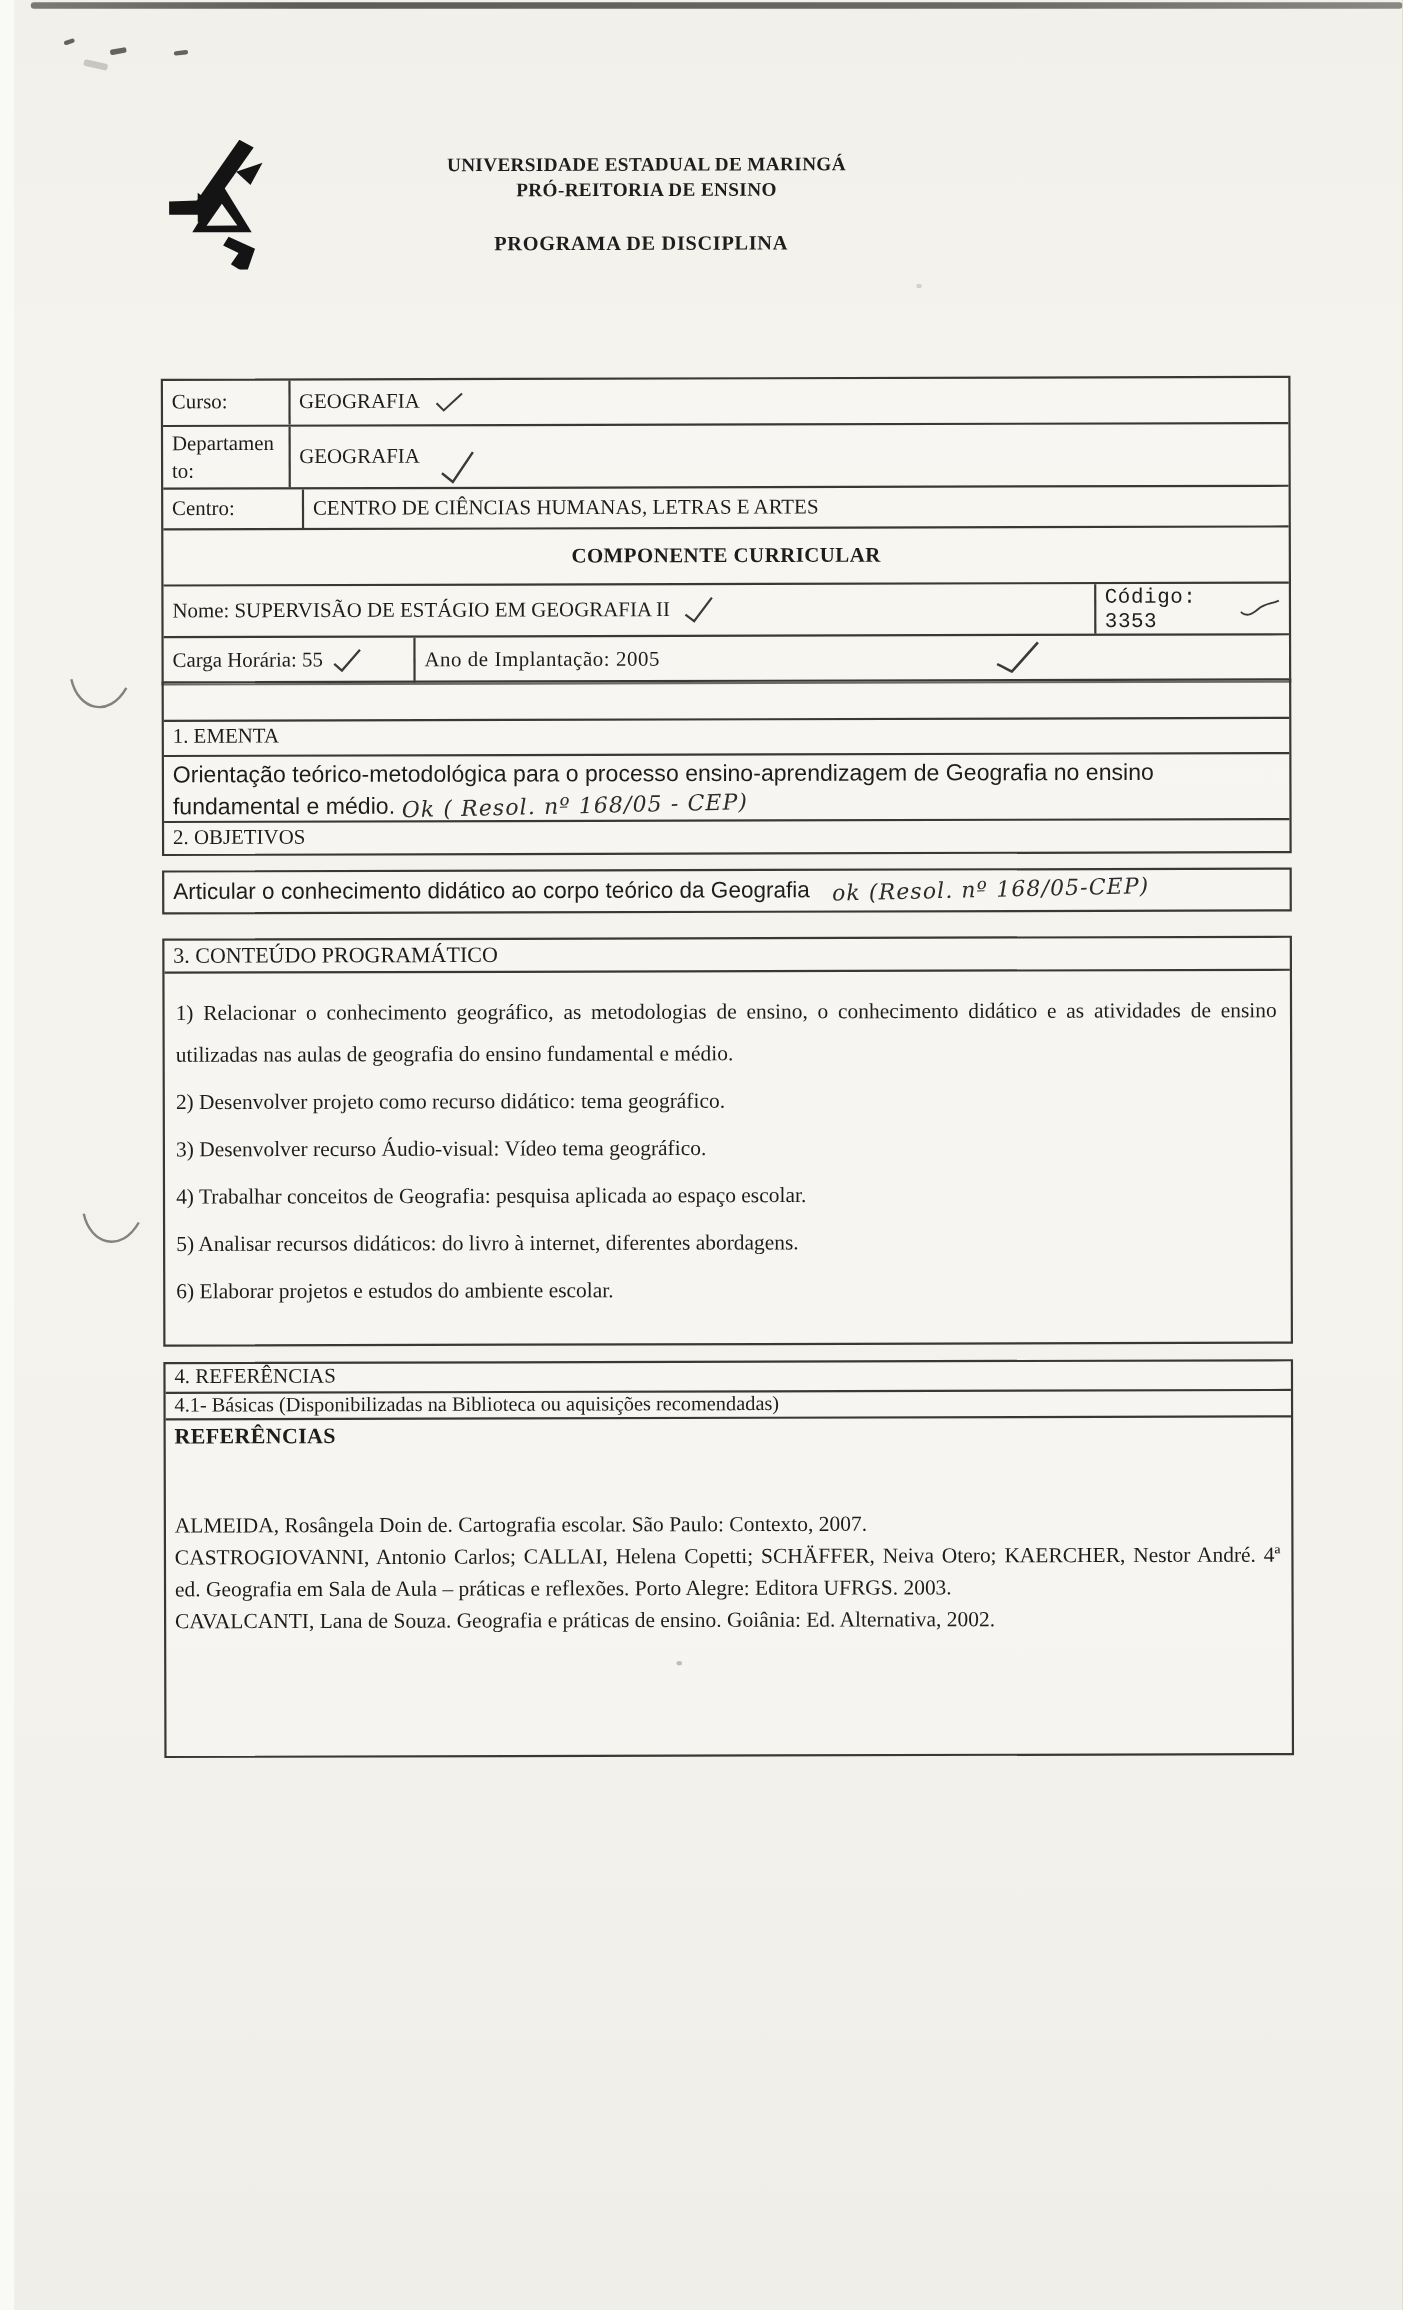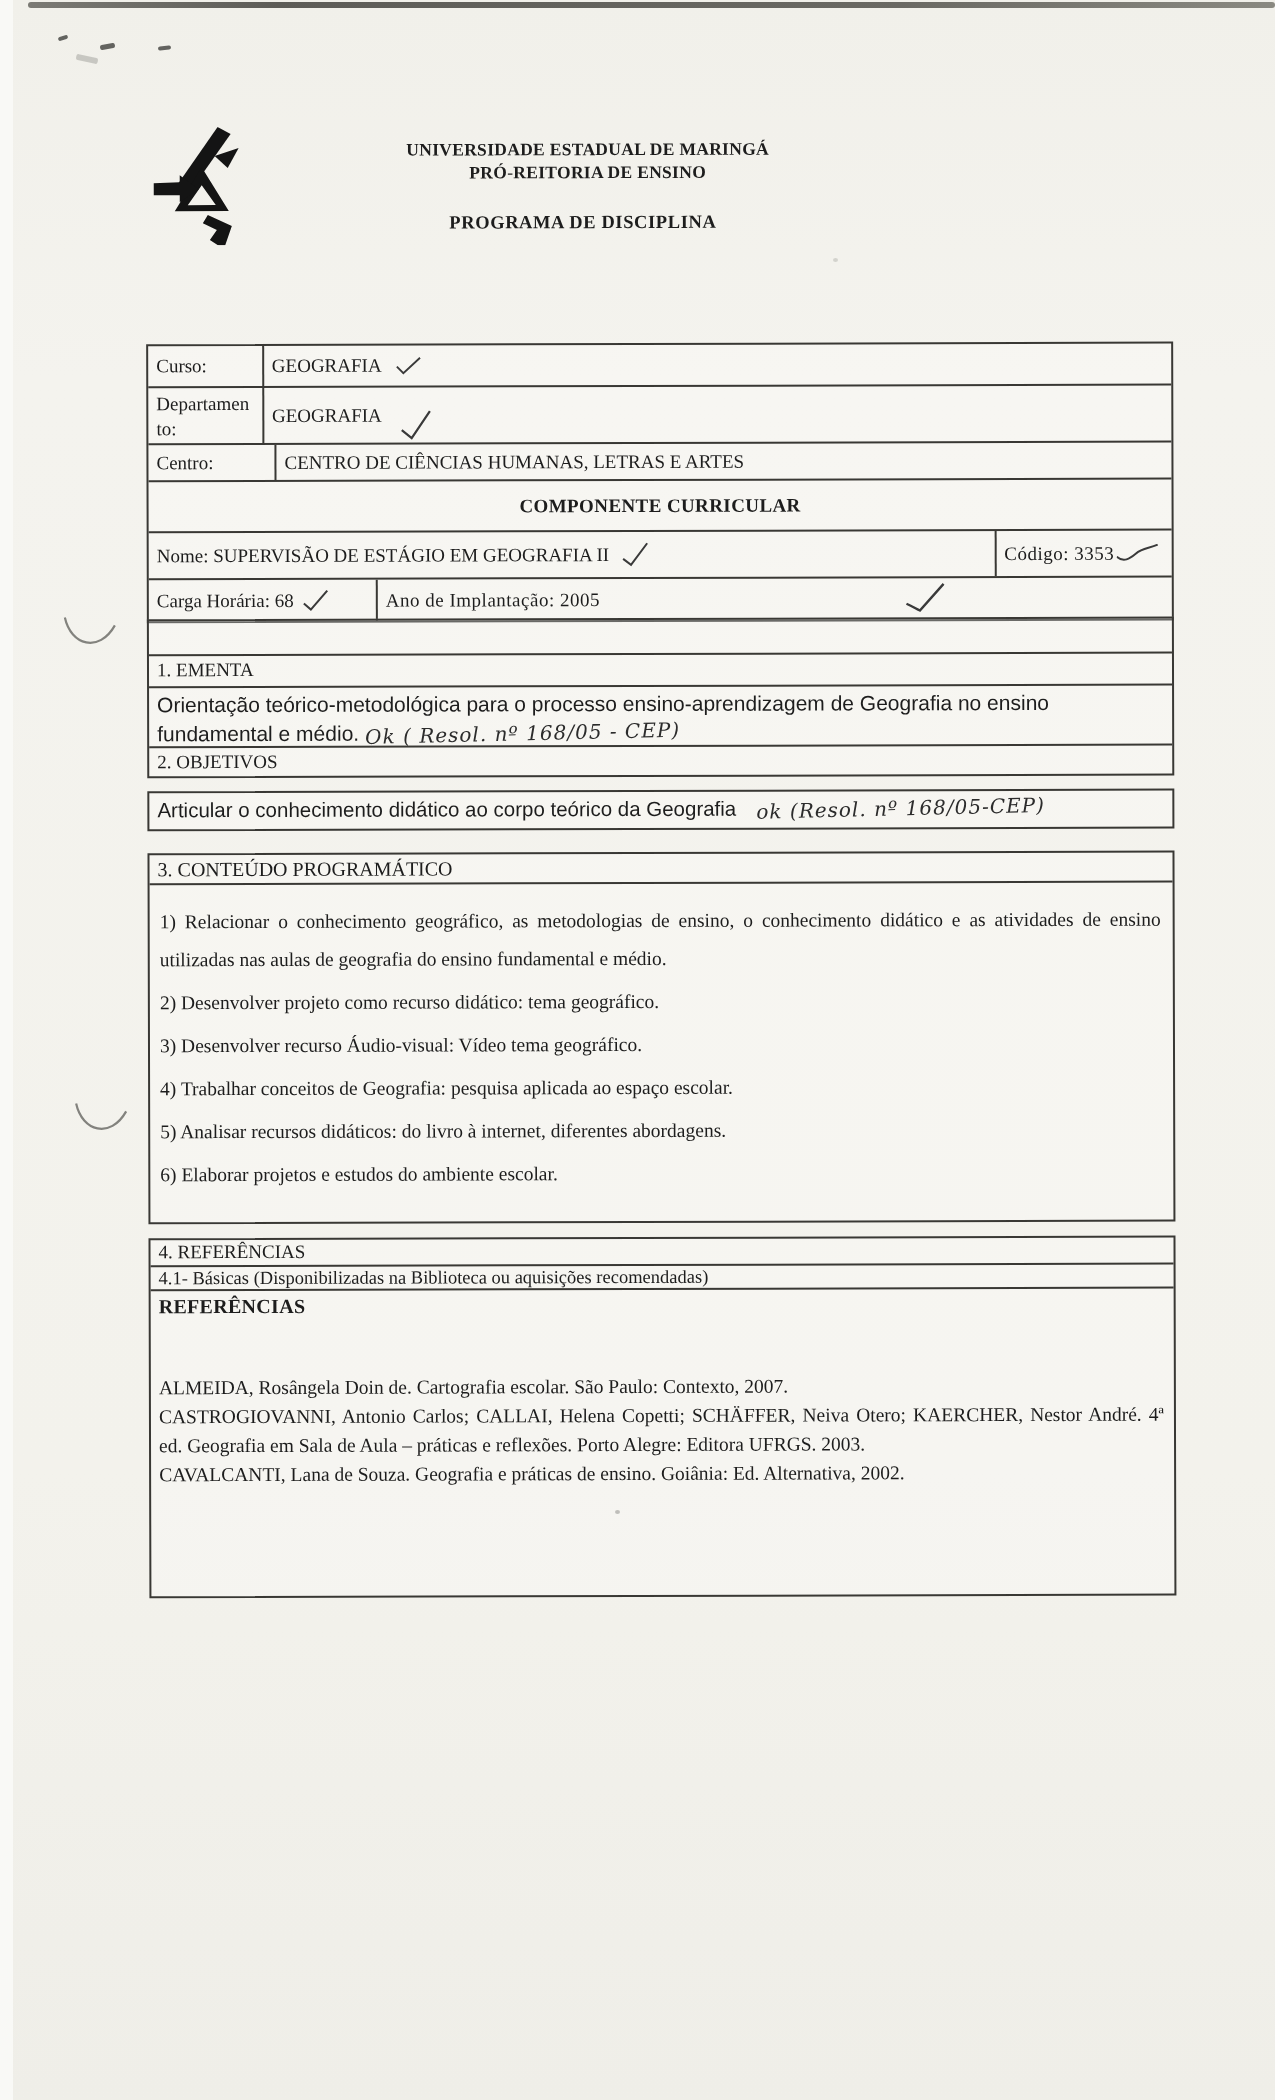--- a/index.html
+++ b/index.html
@@ -103,30 +103,30 @@
         <div class="t-cell" style="width:913px;">CENTRO DE CIÊNCIAS HUMANAS, LETRAS E ARTES</div>
       </div>
       <div class="t-row" style="height:51px;justify-content:center;align-items:center;font-weight:bold;font-size:19px;letter-spacing:.4px;">COMPONENTE CURRICULAR</div>
       <div class="t-row" style="height:47px;">
         <div class="t-cell first" style="width:849px;">
           <span>Nome: SUPERVISÃO DE ESTÁGIO EM GEOGRAFIA II</span>
           <svg class="chk" style="margin-left:12px;transform:rotate(-8deg);" width="30" height="24" viewBox="0 0 30 24">
               <path d="M2 14 L9 21 L28 2" fill="none" stroke="#3a3a3a" stroke-width="2"></path>
             </svg>
         </div>
-        <div class="t-cell" style="width:178px;letter-spacing:.5px;">
+        <div class="t-cell" style="width:178px;letter-spacing:.5px;font-family:Liberation Mono, monospace;">
           <span>Código: 3353</span>
           <svg class="chk" style="margin-left:2px;" width="42" height="20" viewBox="0 0 42 20">
               <path d="M0 13 C 7 19 13 15 19 10 C 26 4 32 5 41 1" fill="none" stroke="#3a3a3a" stroke-width="2"></path>
             </svg>
         </div>
       </div>
       <div class="t-row" style="height:43px;">
         <div class="t-cell first" style="width:227px;">
-          <span>Carga Horária: 68</span>
+          <span>Carga Horária: 55</span>
           <svg class="chk" style="margin-left:8px;transform:rotate(-4deg);" width="28" height="24" viewBox="0 0 30 24">
               <path d="M2 14 L9 21 L28 2" fill="none" stroke="#3a3a3a" stroke-width="2.2"></path>
             </svg>
         </div>
         <div class="t-cell" style="width:520px;letter-spacing:.5px;position:relative;">
           <span>Ano de Implantação: 2005</span>
           <svg class="chk" style="position:absolute;right:-52px;top:6px;transform:rotate(-10deg);" width="44" height="28" viewBox="0 0 44 28">
               <path d="M2 16 C 8 20 11 23 14 25 L 42 3" fill="none" stroke="#3a3a3a" stroke-width="2.4"></path>
             </svg>
         </div>

